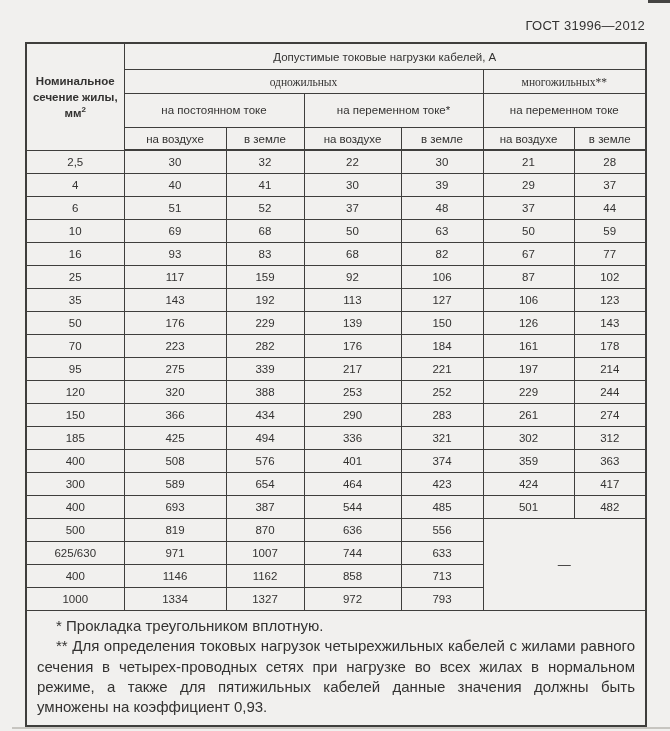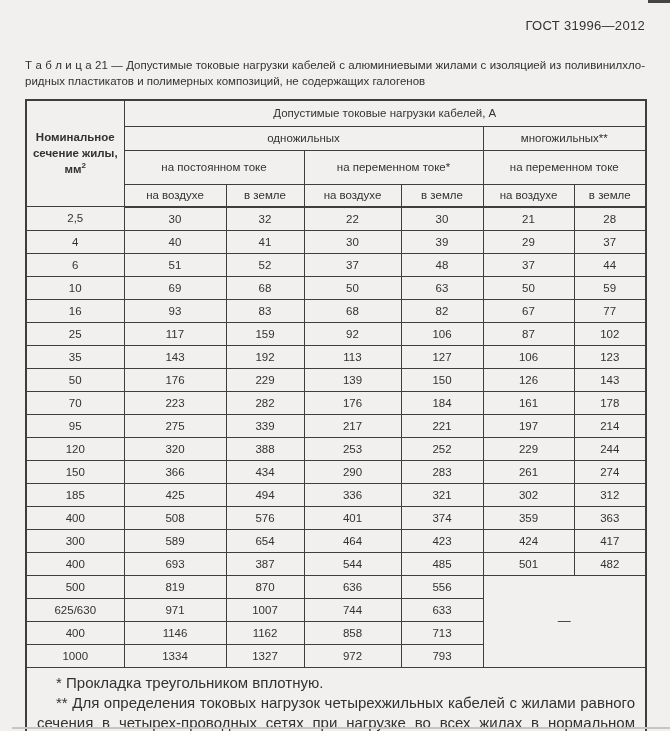--- a/index.html
+++ b/index.html
@@ -38,21 +38,21 @@
   .load-table th, .load-table td {
     border: 1px solid #3f3e3c;
     text-align: center;
     vertical-align: middle;
     font-weight: normal;
     font-size: 11.5px;
     padding: 0 3px;
     overflow: hidden;
   }
   .load-table thead tr.h1 th { height: 25px; }
-  .load-table thead tr.h2 th { height: 23px; }
+  .load-table thead tr.h2 th { height: 23px; font-family: Liberation Serif, serif; }
   .load-table thead tr.h3 th { height: 33px; line-height: 1.25; }
   .load-table thead tr.h4 th { height: 21px; margin-top: 20px; }
   .load-table thead tr.h4 th { border-bottom: 2.5px solid #3f3e3c; }
   .load-table th.corner { line-height: 1.4; font-weight: bold; }
   .load-table tbody td { height: 22px; line-height: 22px; }
   .load-table td.dash-cell { font-size: 13px; }
 
   .load-table tfoot td.notes {
     text-align: justify;
     padding: 5px 10px 8px 10px;
@@ -73,25 +73,20 @@
     height: 2px; background: #c7c5c0;
   }
 </style>
 </head>
 <body>
 
 <div class="page">
 
   <div class="doc-ref">ГОСТ 31996—2012</div>
 
-  <p class="caption">
-    <span>Т а б л и ц а  21</span>
-    <span>—</span>
-    <span>Допустимые токовые нагрузки кабелей с алюминиевыми жилами с изоляцией из поливинилхло-ридных пластикатов и полимерных композиций, не содержащих галогенов</span>
-  </p>
 
   <table class="load-table">
     <colgroup>
       <col style="width:98px">
         <col style="width:102px">
         <col style="width:78px">
       <col style="width:97px">
         <col style="width:82px">
         <col style="width:91px">
       <col style="width:72px">

